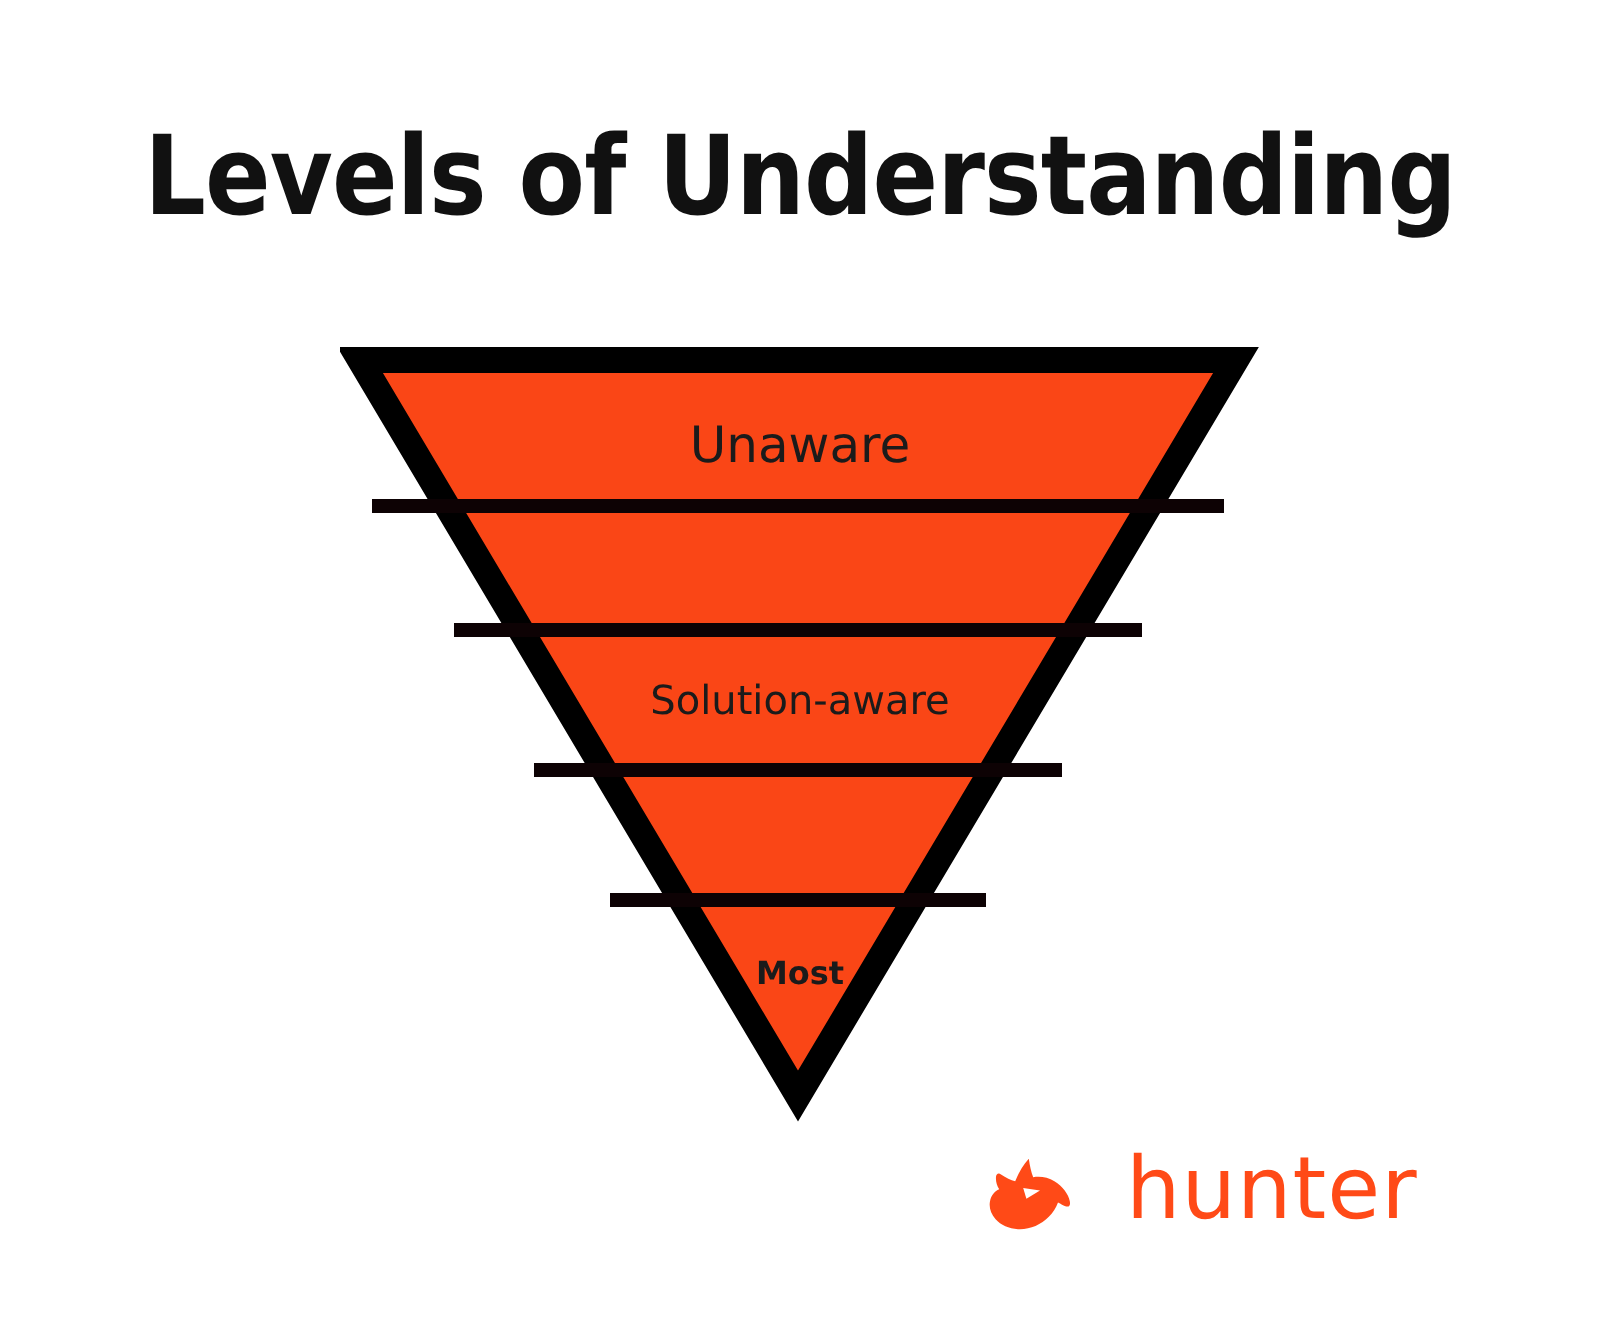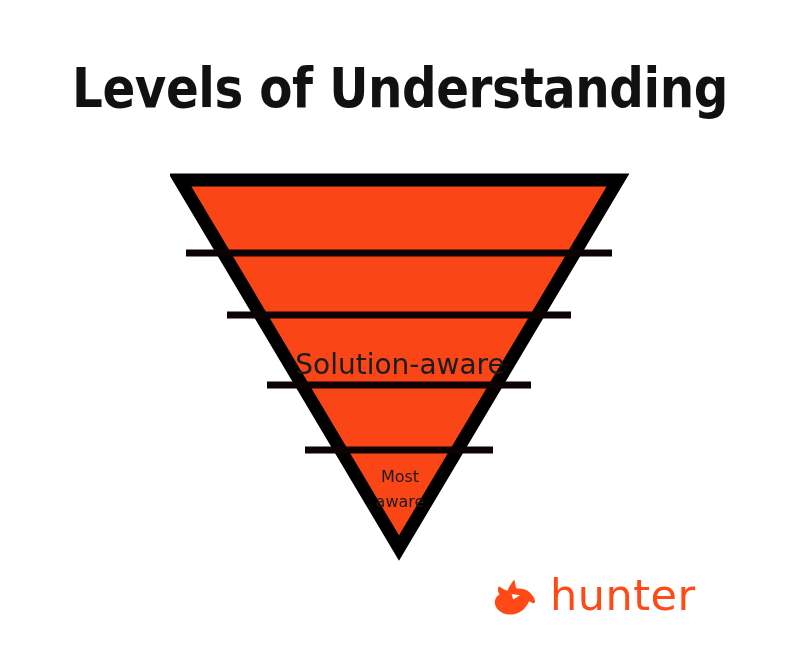--- a/index.html
+++ b/index.html
@@ -65,35 +65,35 @@
     color: #1b1b1b;
     white-space: nowrap;
     pointer-events: none;
   }
   .pyramid-label.two-line {
     white-space: normal;
     line-height: 25px;
   }
   #lbl-0 { top: 38px;  font-size: 25px; }
   #lbl-1 { top: 100px; font-size: 25px; }
-  #lbl-2 { top: 178px; font-size: 28px; }
+  #lbl-2 { top: 168px; font-size: 20px; }
   #lbl-3 { top: 235px; font-size: 21px; }
-  #lbl-4 { top: 294px; font-size: 16px; width: 460px; }
+  #lbl-4 { top: 304px; font-size: 16px; width: 460px; font-weight: bold; }
   #lbl-4 .line2 { display: block; }
 
   
   #hunter-logo {
     position: absolute;
     left: 493px;
     top: 572px;
     width: 200px;
     height: 50px;
     display: flex;
     align-items: center;
-    gap: 13px;
+    gap: 26px;
   }
   #fox-icon {
     width: 44px;
     height: 42px;
     flex: 0 0 auto;
     display: block;
   }
   #hunter-wordmark {
     font-family: "DejaVu Sans", sans-serif;
     font-weight: 400;
@@ -116,28 +116,28 @@
     <svg id="pyramid-svg" viewBox="0 0 460 392" xmlns="http://www.w3.org/2000/svg">
 
       <polygon points="10,10 448,10 229,378" fill="#fa4616" stroke="#000000" stroke-width="13" stroke-linejoin="miter"></polygon>
 
       <line x1="16" y1="83" x2="442" y2="83" stroke="#0d0204" stroke-width="7"></line>
       <line x1="57" y1="145" x2="401" y2="145" stroke="#0d0204" stroke-width="7"></line>
       <line x1="97" y1="215" x2="361" y2="215" stroke="#0d0204" stroke-width="7"></line>
       <line x1="135" y1="280" x2="323" y2="280" stroke="#0d0204" stroke-width="7"></line>
     </svg>
 
+    <div class="pyramid-label" id="lbl-0">Unaware</div>
 
 
     <div class="pyramid-label" id="lbl-2">Solution-aware</div>
 
 
     <div class="pyramid-label two-line" id="lbl-4">
       <span class="line1">Most</span>
-      <span class="line2">aware</span>
     </div>
 
   </div>
 
   <div id="hunter-logo">
     <svg id="fox-icon" viewBox="0 0 44 42" xmlns="http://www.w3.org/2000/svg">
       <path d="M7.5 11.2 C10.0 12.8 12.4 14.2 14.6 14.6
                C16.2 10.6 18.6 6.4 21.4 3.4
                C21.9 7.0 22.6 10.2 23.6 12.6
                C27.0 12.0 31.0 12.6 34.2 14.6

